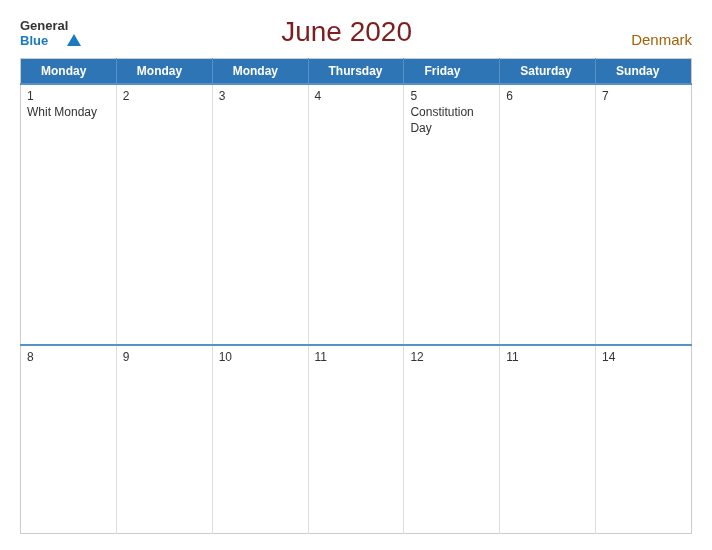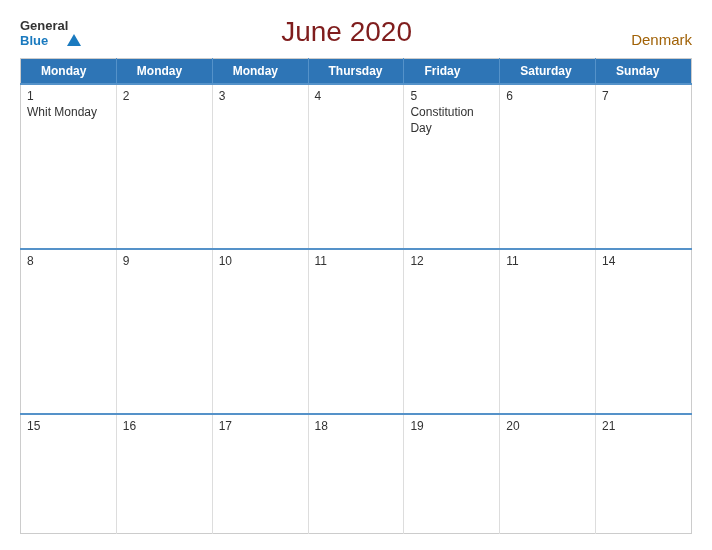--- a/index.html
+++ b/index.html
@@ -189,38 +189,15 @@
           <td>
             <span class="day-number">12</span>
           </td>
           <td>
             <span class="day-number">11</span>
           </td>
           <td>
             <span class="day-number">14</span>
           </td>
         </tr>
-        <tr>
-          <td>
-            <span class="day-number">15</span>
-          </td>
-          <td>
-            <span class="day-number">16</span>
-          </td>
-          <td>
-            <span class="day-number">17</span>
-          </td>
-          <td>
-            <span class="day-number">18</span>
-          </td>
-          <td>
-            <span class="day-number">19</span>
-          </td>
-          <td>
-            <span class="day-number">20</span>
-          </td>
-          <td>
-            <span class="day-number">21</span>
-          </td>
-        </tr>
       </tbody>
   </table>
 </div>
 
 </body></html>

